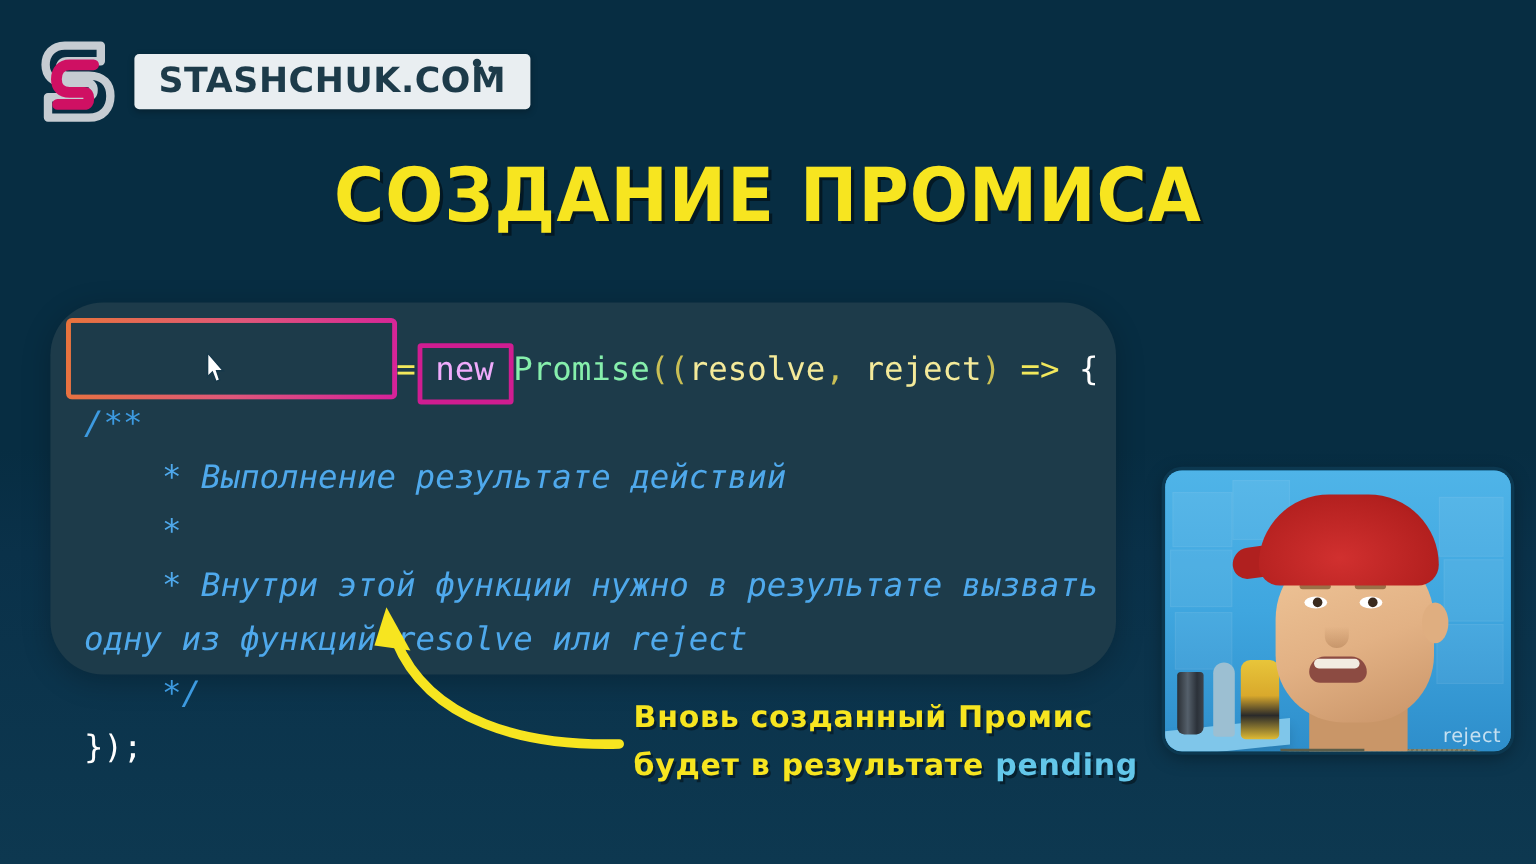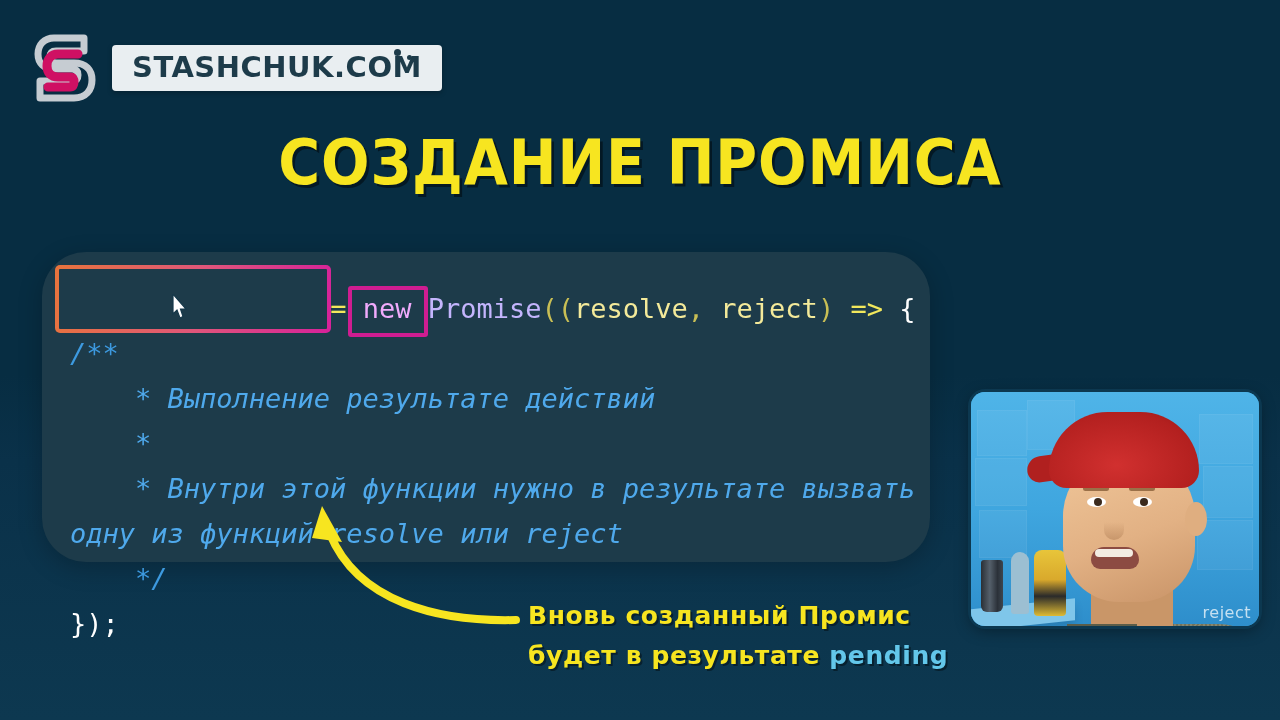--- a/index.html
+++ b/index.html
@@ -87,21 +87,21 @@
     font-family: "DejaVu Sans Mono", monospace;
     font-size: 27px;
     line-height: 45px;
     white-space: pre-wrap;
     color: #e8edf1;
   }
   .tok-kw      { color: #f2e85c; }
   .tok-var     { color: #ffffff; }
   .tok-op      { color: #f2e85c; }
   .tok-new     { color: #f0abfc; }
-  .tok-cls     { color: #c4b5fd; }
+  .tok-cls     { color: #86efac; }
   .tok-punc    { color: #c9bf55; }
   .tok-param   { color: #f4ea9a; }
   .tok-plain   { color: #ffffff; }
   .tok-comment { color: #3d9ae0; font-style: italic; }
   .tok-comment-em { color: #4fa9ec; font-style: italic; }
 
   
   #box-const {
     position: absolute;
     left: 55px;
@@ -140,21 +140,20 @@
     left: 528px;
     top: 578px;
     font-family: "DejaVu Sans", sans-serif;
     font-weight: bold;
     font-size: 25px;
     line-height: 40px;
     letter-spacing: 0.6px;
     color: #f7e520;
     text-shadow: 2px 2px 0 rgba(0,0,0,0.4);
     white-space: nowrap;
-    margin-top: 18px;
   }
   #note .pending { color: #63c7ea; }
 
   
   #webcam {
     position: absolute;
     left: 971px;
     top: 392px;
     width: 288px;
     height: 234px;

